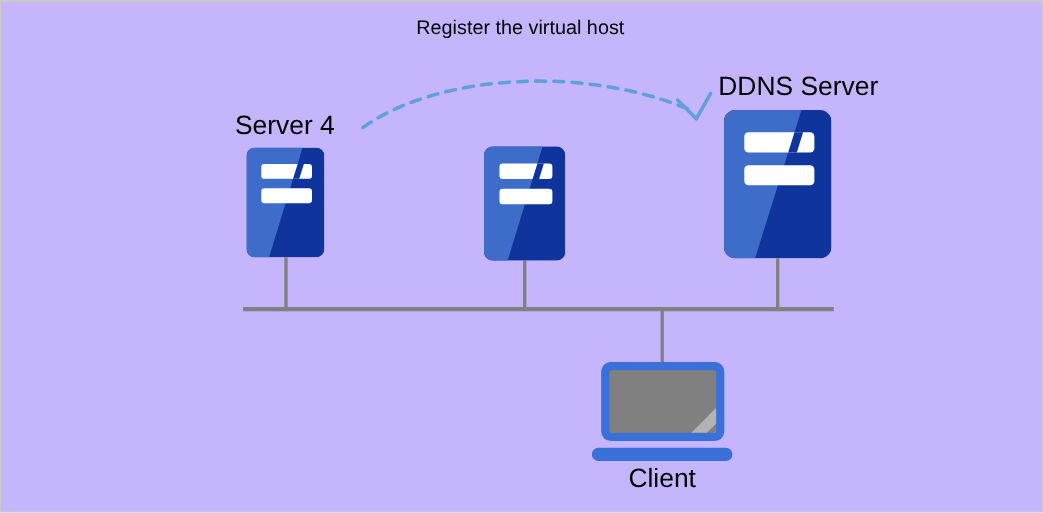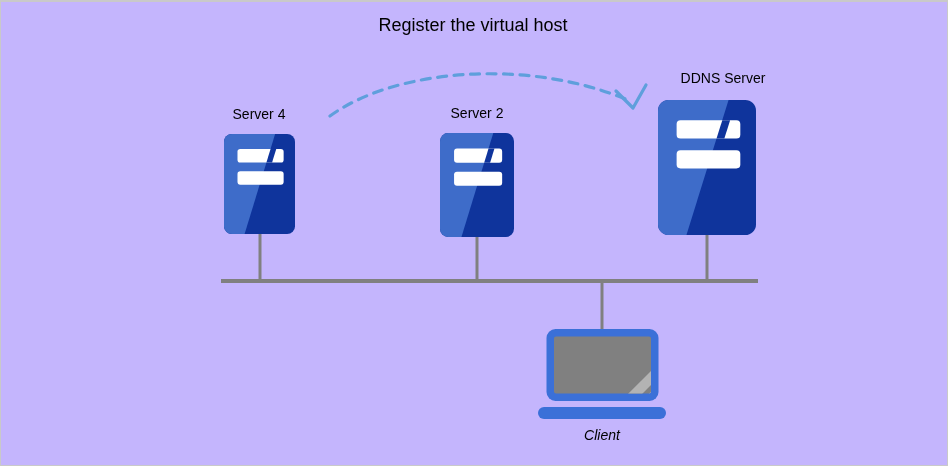--- a/index.html
+++ b/index.html
@@ -2,21 +2,21 @@
 <html><head>
 <meta charset="utf-8">
 <style>
   html,body{margin:0;padding:0;background:#fff;}
   #page{
     position:relative;width:948px;height:466px;background:#c4b5fd;
     border:1px solid #c9c9c9;border-top-width:2px;box-sizing:border-box;
     font-family:"Liberation Sans",sans-serif;overflow:hidden;
   }
   .label{
-    position:absolute;text-align:center;color:#000;font-size:14px;line-height:21px;
+    position:absolute;text-align:center;color:#000;font-size:24px;line-height:21px;
     white-space:nowrap;
   }
   .annotation{
     position:absolute;text-align:center;color:#000;font-size:18px;line-height:23px;
   }
   .abs{position:absolute;}
   svg{display:block;}
   #overlay{position:absolute;left:0;top:0;}
 </style>
 </head>
@@ -32,23 +32,22 @@
     <path d="M601 279 V328" fill="none" stroke-width="3" stroke="#808080"></path>
     <path d="M329 114 C395 66 530 56 629 99" fill="none" stroke-width="3.2" stroke-dasharray="9 7.5" stroke-linecap="round" stroke="#5F9FDC"></path>
     <path d="M615 89 L632 106 L645 83" fill="none" stroke-width="3.2" stroke-linecap="round" stroke-linejoin="round" stroke="#5F9FDC"></path>
   </svg>
 
   <div class="annotation" style="left:342px;top:12px;width:260px;">
     <div>Register the virtual host</div>
   </div>
 
   <div class="label" style="left:188px;top:102px;width:140px;">Server 4</div>
-  <div class="label" style="left:406px;top:101px;width:140px;">Server 2</div>
   <div class="label" style="left:652px;top:66px;width:140px;">DDNS Server</div>
-  <div class="label" style="left:531px;top:423px;width:140px;font-style:italic;">Client</div>
+  <div class="label" style="left:531px;top:423px;width:140px;">Client</div>
 
   <svg class="abs" style="left:223px;top:132px;" width="71" height="100" viewBox="0 0 100 140" preserveAspectRatio="none">
     <defs>
         <clipPath id="sc1">
           <rect x="0" y="0" width="100" height="140" rx="11"></rect>
         </clipPath>
       </defs>
     <g clip-path="url(#sc1)">
       <rect width="100" height="140" fill="#0F349C"></rect>
       <polygon points="0,0 72,0 29,140 0,140" fill="#3E6CC9"></polygon>

